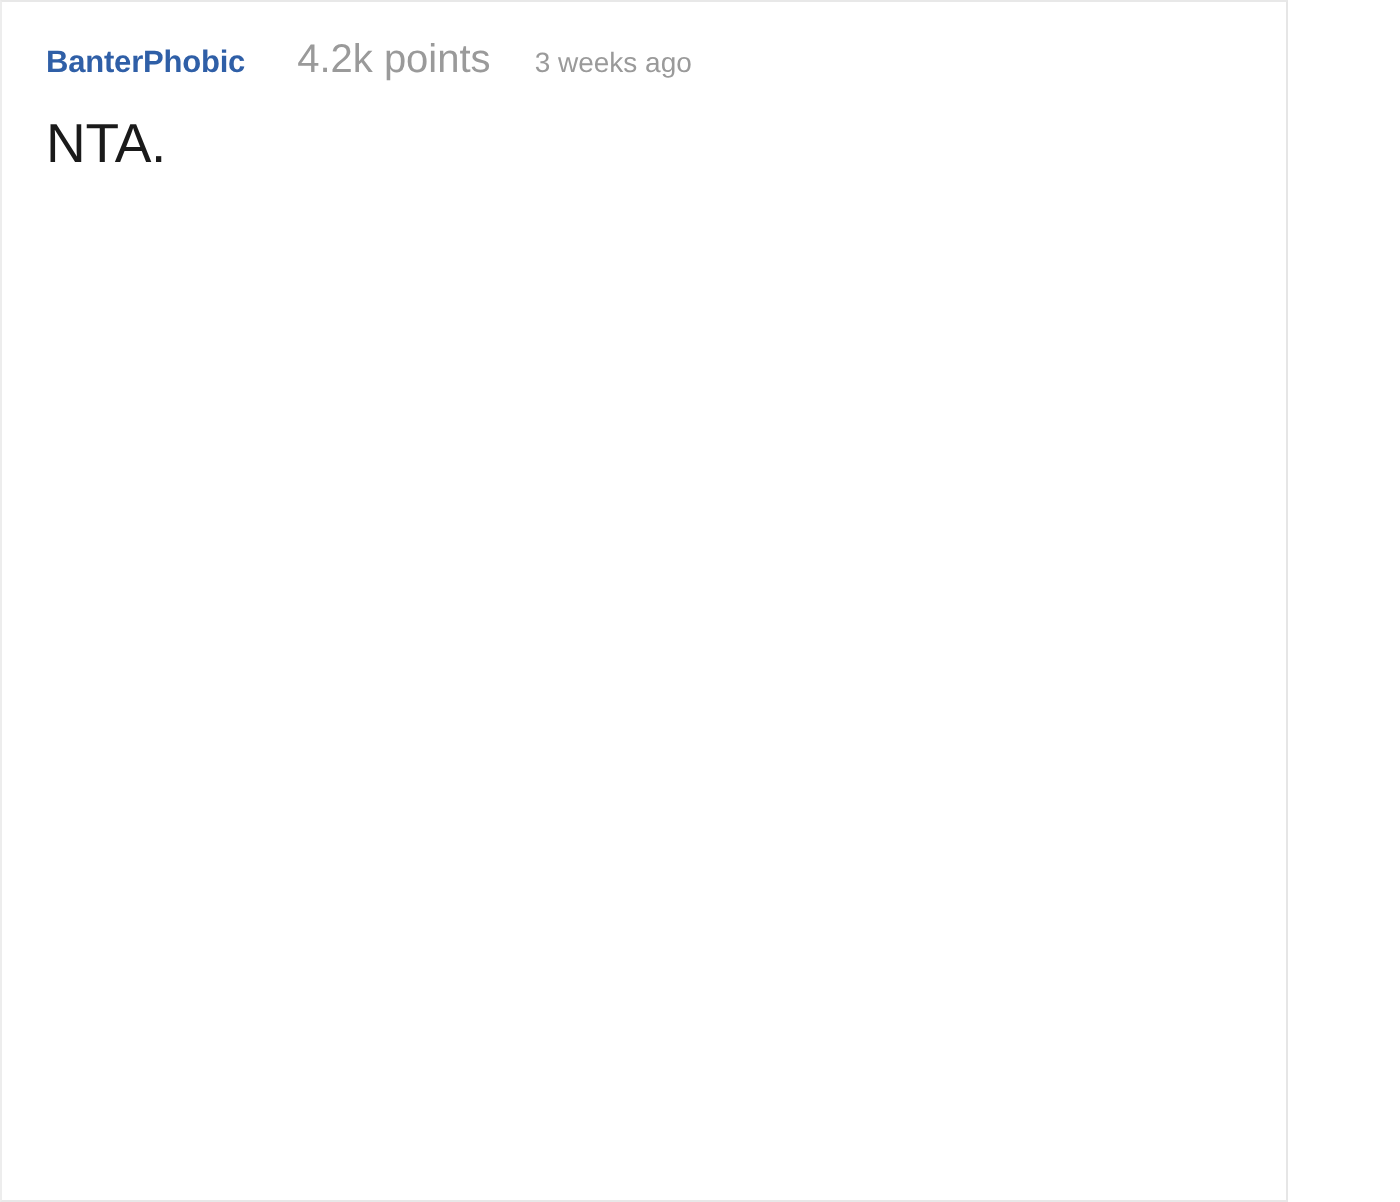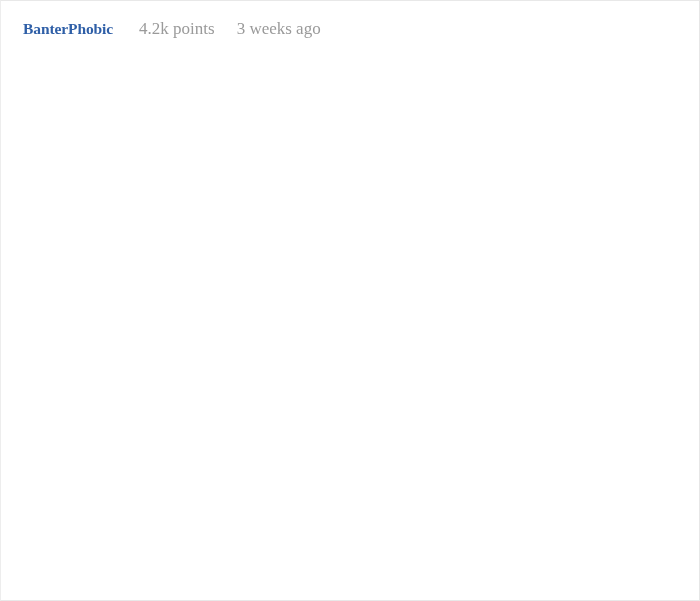--- a/index.html
+++ b/index.html
@@ -10,29 +10,28 @@
   body {
     width: 700px;
     height: 601px;
     overflow: hidden;
     font-family: "Liberation Sans", sans-serif;
     -webkit-font-smoothing: antialiased;
   }
 
   .comment-card {
     box-sizing: border-box;
-    width: 700px;
+    width: 644px;
     height: 601px;
     background: #ffffff;
     border: 1px solid #e8e8e8;
     border-left-color: #ededed;
     border-right-color: #e6e6e6;
     padding: 18px 22px 4px 22px;
     position: relative;
-    font-family: Liberation Serif, serif;
   }
 
   .comment-header {
     display: flex;
     align-items: baseline;
     gap: 0;
     white-space: nowrap;
     height: 22px;
     margin-bottom: 10px;
   }
@@ -40,28 +39,28 @@
   .author-name {
     color: #2f5fa7;
     font-weight: bold;
     font-size: 15.5px;
     letter-spacing: -0.1px;
     margin-right: 26px;
   }
 
   .meta-points {
     color: #9a9a9a;
-    font-size: 17px;
+    font-size: 20px;
     font-weight: normal;
     margin-right: 22px;
   }
 
   .meta-time {
     color: #9a9a9a;
-    font-size: 17px;
+    font-size: 14px;
     font-weight: normal;
   }
 
   .comment-body {
     color: #1a1a1a;
     font-size: 27.5px;
     line-height: 41px;
     font-weight: normal;
     letter-spacing: -0.15px;
     width: 640px;
@@ -80,15 +79,16 @@
 
 <div class="comment-card">
 
   <div class="comment-header">
     <span class="author-name">BanterPhobic</span>
     <span class="meta-points">4.2k points</span>
     <span class="meta-time">3 weeks ago</span>
   </div>
 
   <div class="comment-body">
+    <p>NTA.</p>
   </div>
 
 </div>
 
 </body></html>

